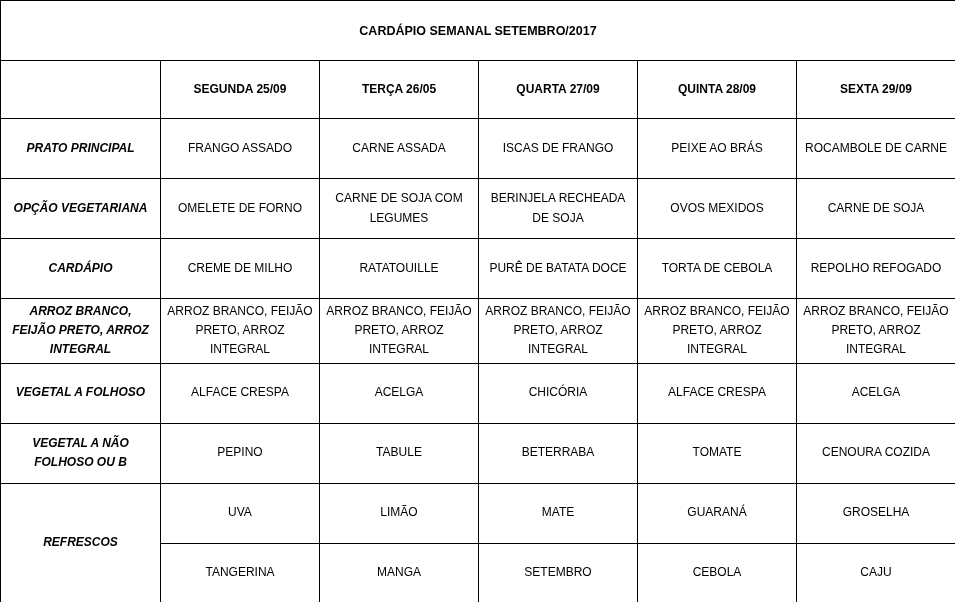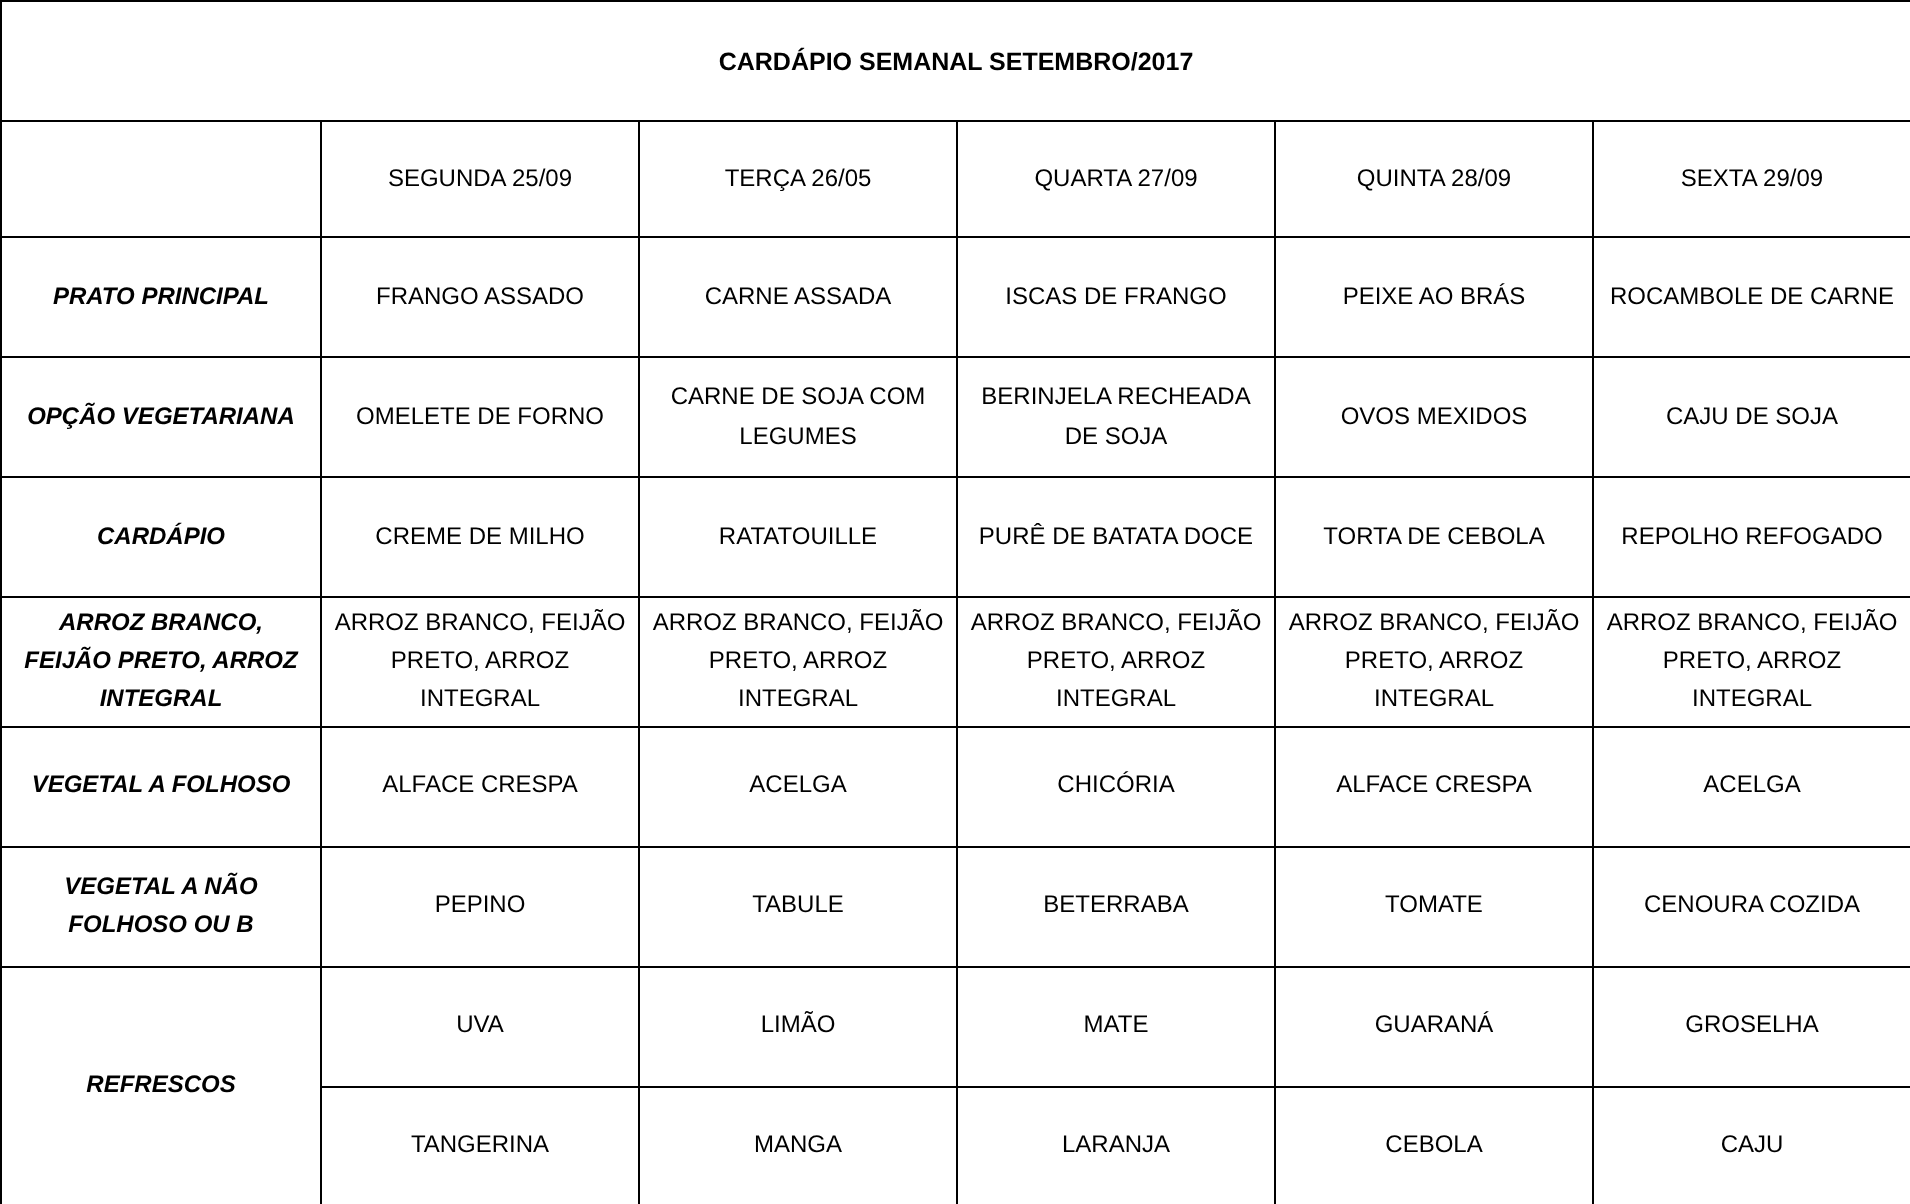--- a/index.html
+++ b/index.html
@@ -31,21 +31,21 @@
     word-wrap: break-word;
     margin-left: 30px;
   }
   tr.title-row { height: 60px; }
   tr.title-row td {
     font-weight: bold;
     font-size: 12.5px;
   }
   tr.header-row { height: 58px; }
   tr.header-row td {
-    font-weight: normal;
+    font-weight: bold;
   }
   tr.content-row { height: 60px; }
   td.row-label {
     text-align: left;
     font-weight: bold;
     padding-left: 7px;
     font-style: italic;
   }
 </style>
 </head>
@@ -83,21 +83,21 @@
     <td>PEIXE AO BRÁS</td>
     <td>ROCAMBOLE DE CARNE</td>
   </tr>
 
   <tr class="content-row">
     <td class="row-label">OPÇÃO VEGETARIANA</td>
     <td>OMELETE DE FORNO</td>
     <td>CARNE DE SOJA COM LEGUMES</td>
     <td>BERINJELA RECHEADA DE SOJA</td>
     <td>OVOS MEXIDOS</td>
-    <td>CAJU DE SOJA</td>
+    <td>CARNE DE SOJA</td>
   </tr>
 
   <tr class="content-row">
     <td class="row-label">CARDÁPIO</td>
     <td>CREME DE MILHO</td>
     <td>RATATOUILLE</td>
     <td>PURÊ DE  BATATA DOCE</td>
     <td>TORTA DE CEBOLA</td>
     <td>REPOLHO REFOGADO</td>
   </tr>
@@ -134,18 +134,18 @@
     <td>UVA</td>
     <td>LIMÃO</td>
     <td>MATE</td>
     <td>GUARANÁ</td>
     <td>GROSELHA</td>
   </tr>
 
   <tr class="content-row">
     <td>TANGERINA</td>
     <td>MANGA</td>
-    <td>LARANJA</td>
+    <td>SETEMBRO</td>
     <td>CEBOLA</td>
     <td>CAJU</td>
   </tr>
 </tbody>
   </table>
 
 </body></html>

